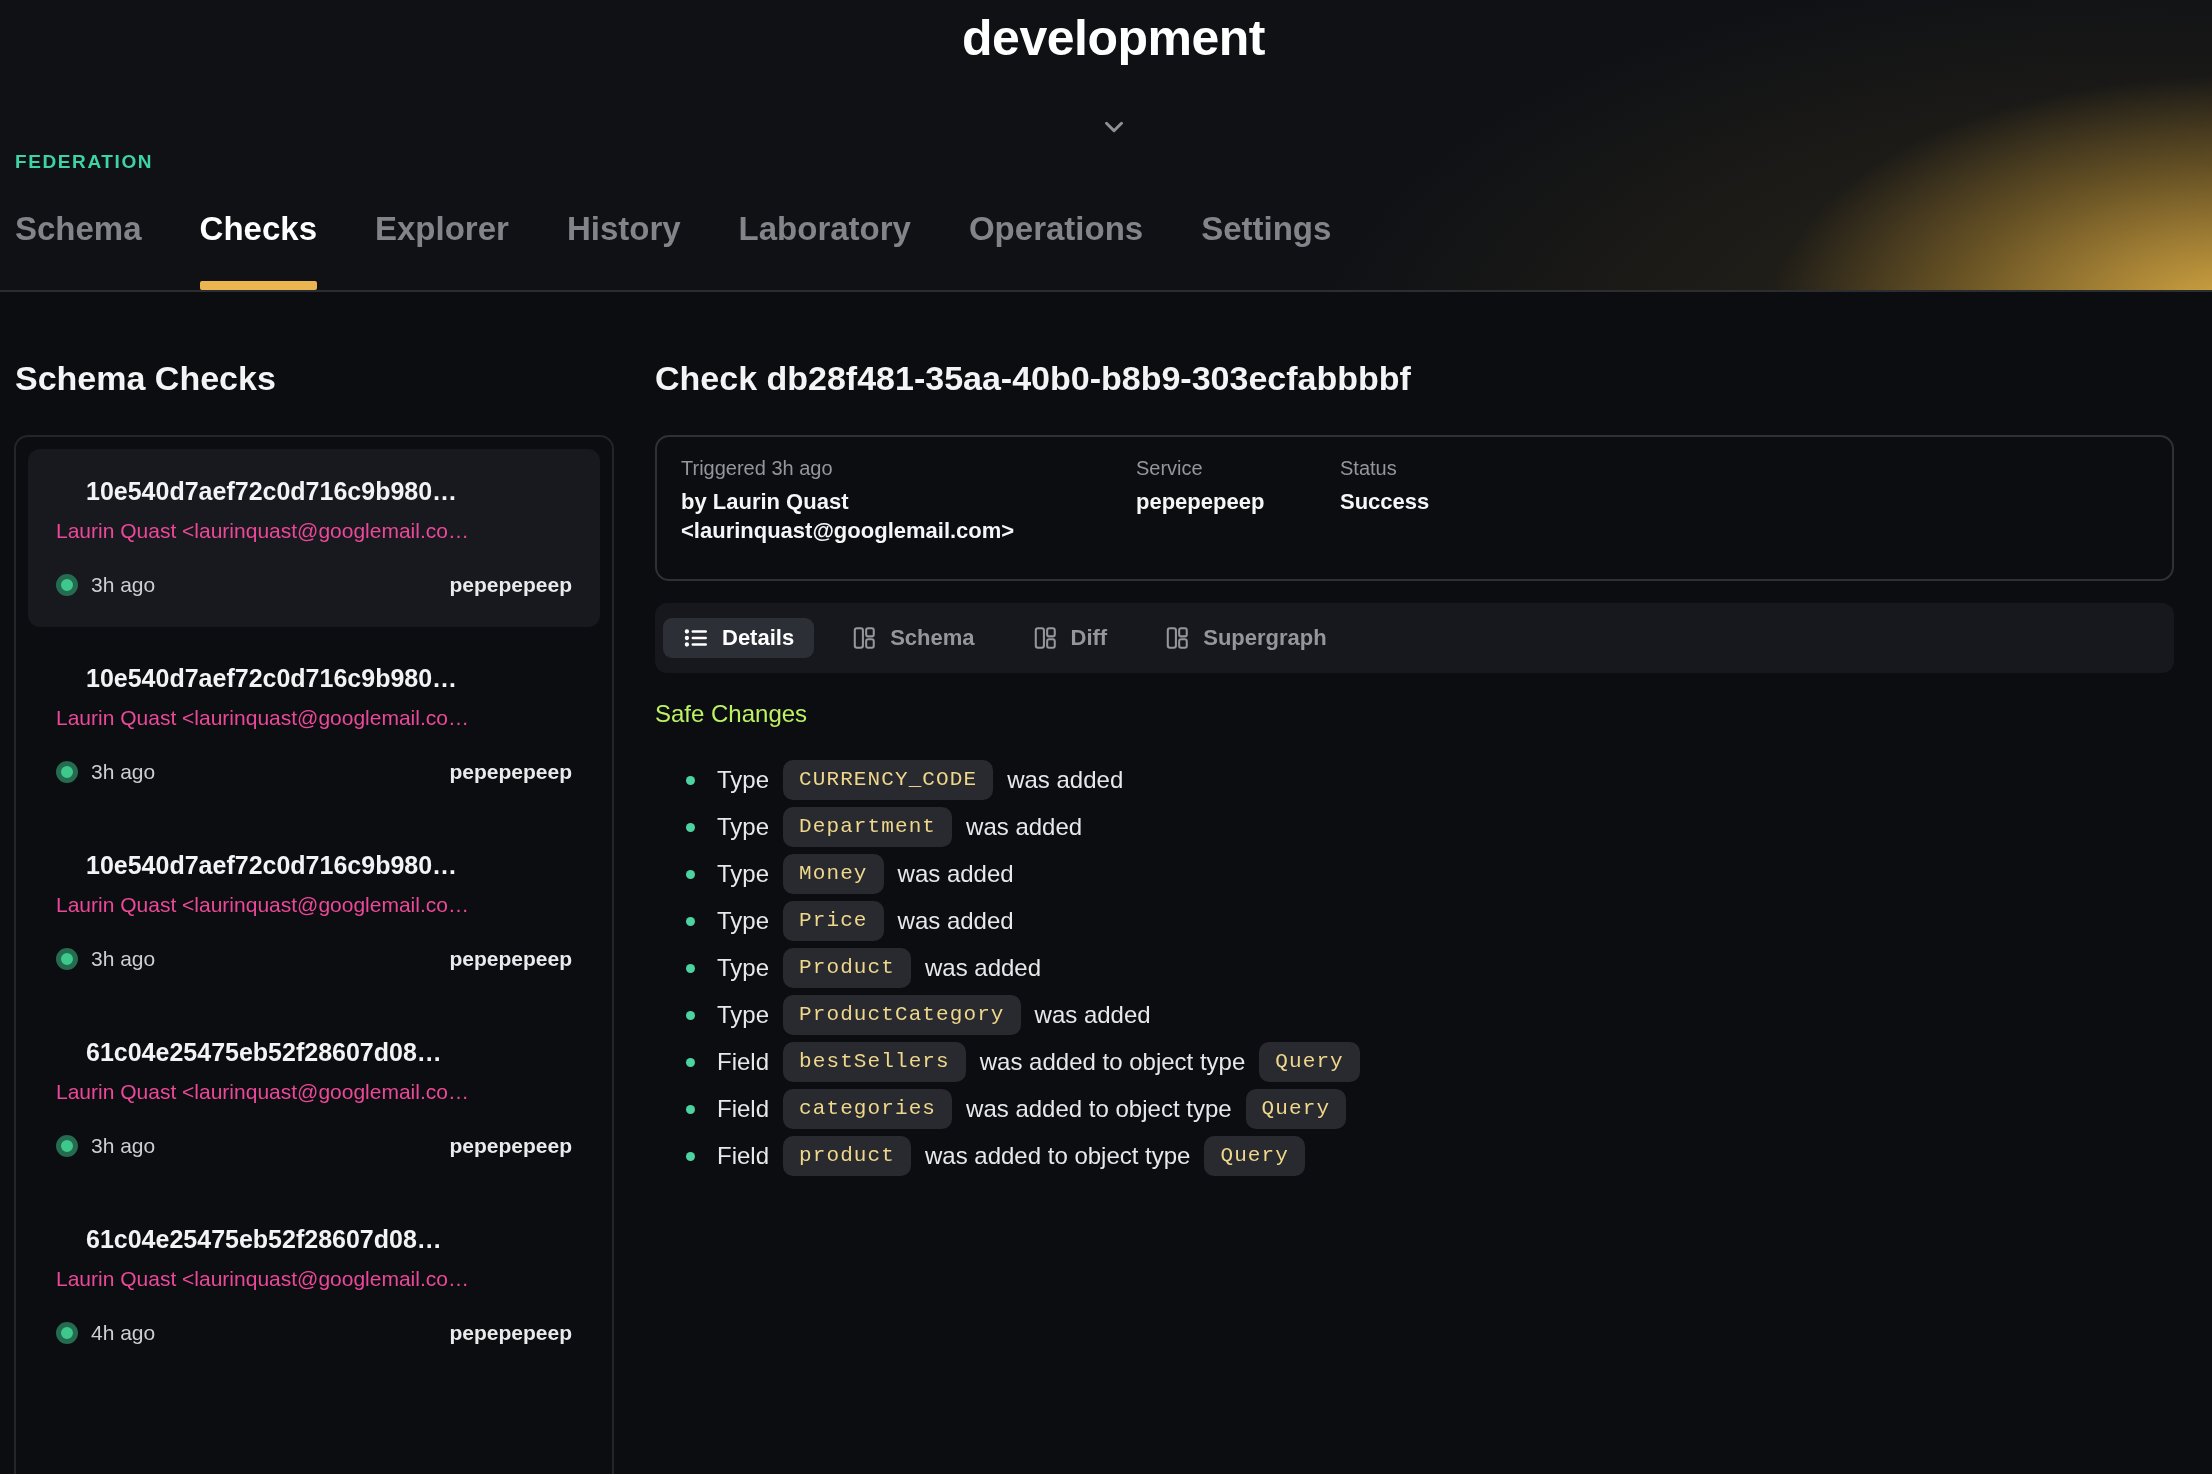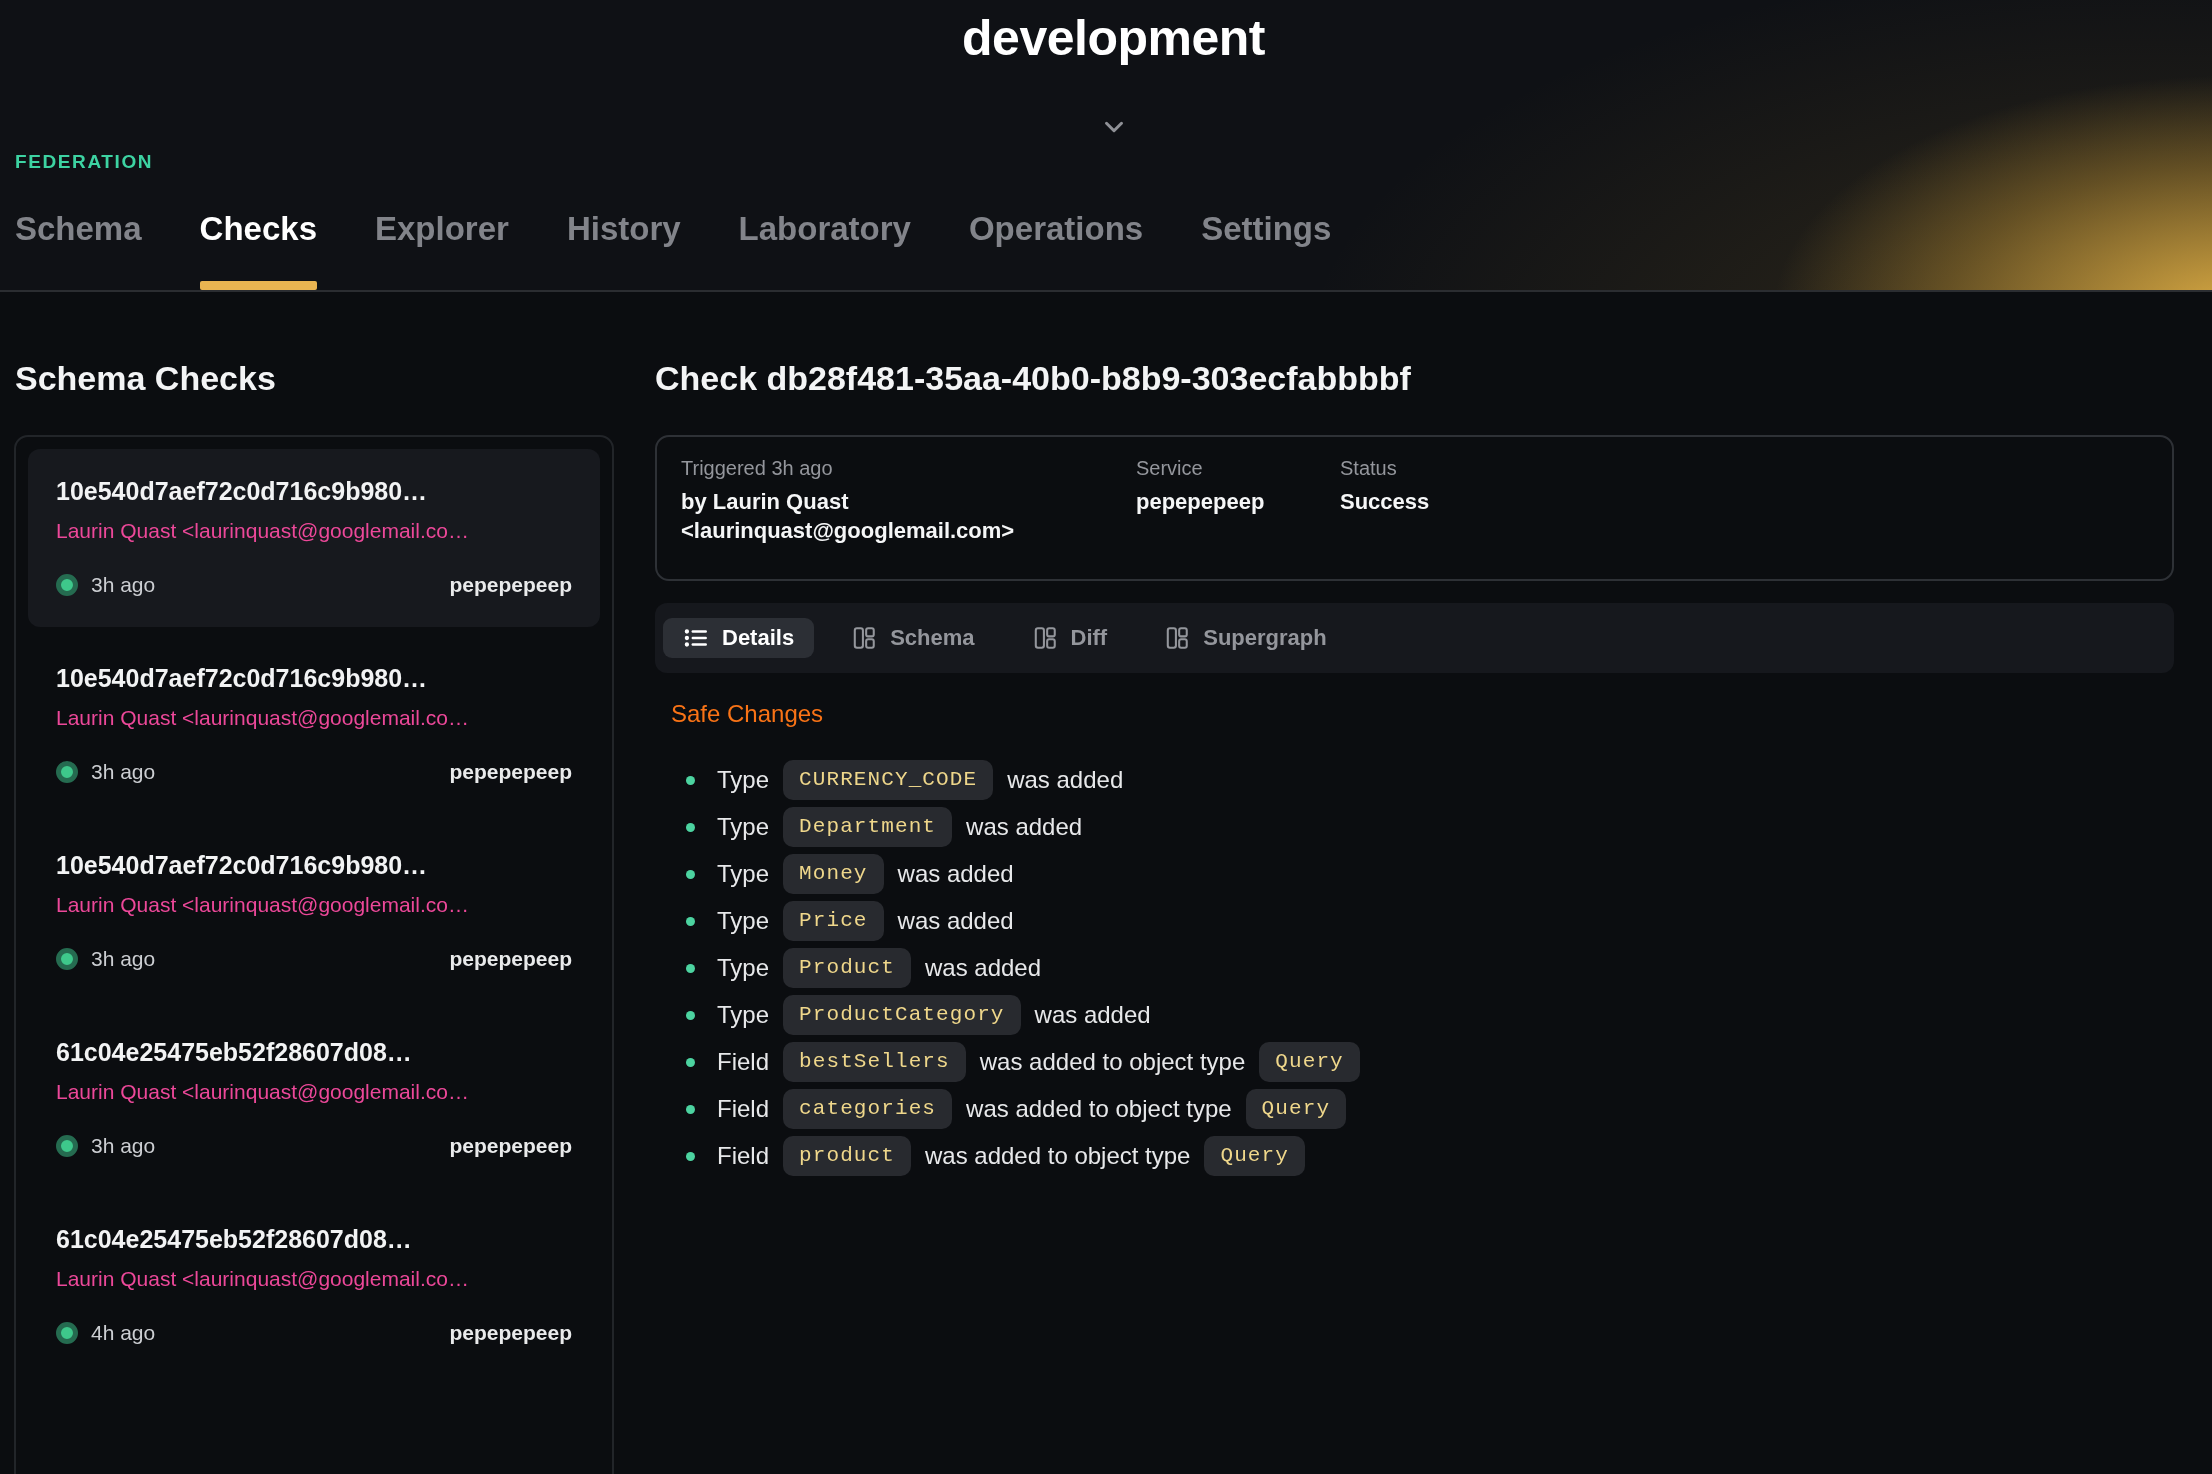--- a/index.html
+++ b/index.html
@@ -44,21 +44,21 @@
   .col-left { width: 600px; flex: none; }
   .col-right { flex: 1; min-width: 0; }
   .section-h { font-size: 34px; font-weight: 700; color: #f3f4f5; margin: 0 0 33px 0; line-height: 1.35; }
   .col-left .section-h { margin-left: 1px; }
   
   .checks-panel { border: 2px solid #222529; border-radius: 14px; padding: 12px; height: 1080px; }
   .check-item { padding: 28px 28px 30px; border-radius: 12px; margin-bottom: 9px; cursor: pointer; }
   .check-item.selected { background: #17191e; }
   .ci-title {
     font-size: 25px; font-weight: 700; color: #f2f3f4; margin-bottom: 13px;
-    white-space: nowrap; overflow: hidden;
+    white-space: nowrap; overflow: hidden; margin-left: 30px;
   }
   .ci-sub { font-size: 21px; color: #ec4899; margin-bottom: 30px; white-space: nowrap; overflow: hidden; }
   .ci-meta { display: flex; justify-content: space-between; align-items: center; }
   .ci-time { display: flex; align-items: center; gap: 13px; font-size: 21px; color: #ccced2; }
   .status-dot { width: 22px; height: 22px; border-radius: 50%; background: #3ec88b; border: 5px solid #256b50; flex: none; }
   .ci-service { font-size: 21px; font-weight: 700; color: #e9eaeb; }
   
   .info-box {
     border: 2px solid #2e3136; border-radius: 14px;
     padding: 20px 24px; display: flex; margin-bottom: 22px; min-height: 146px;
@@ -74,21 +74,21 @@
     display: flex; align-items: center; padding: 0 8px; gap: 17px; margin-bottom: 27px;
   }
   .dtab {
     display: flex; align-items: center; gap: 13px;
     color: #94969c; font-size: 22px; font-weight: 700;
     padding: 0 20px; height: 40px; border-radius: 9px; cursor: pointer; white-space: nowrap;
   }
   .dtab.active { background: #2c2f35; color: #ffffff; }
   .dtab svg { flex: none; }
   
-  .safe-h { font-size: 24px; font-weight: 500; color: #f97316; margin: 0 0 29px 16px; }
+  .safe-h { font-size: 24px; font-weight: 500; color: #bef264; margin: 0 0 29px 0; }
   .changes { list-style: none; margin: 0; padding: 0; }
   .chg { display: flex; align-items: center; height: 47px; font-size: 24px; color: #e7e8ea; }
   .chg .bullet { width: 9px; height: 9px; border-radius: 50%; background: #4cd3a0; margin: 0 22px 0 31px; flex: none; }
   .code {
     font-family: "Liberation Mono", monospace;
     font-size: 21px; letter-spacing: 1.1px; font-weight: 500;
     color: #efd78b; background: #282a2f; border-radius: 10px;
     padding: 8px 16px 9px; margin: 0 14px; white-space: nowrap;
   }
 </style>

